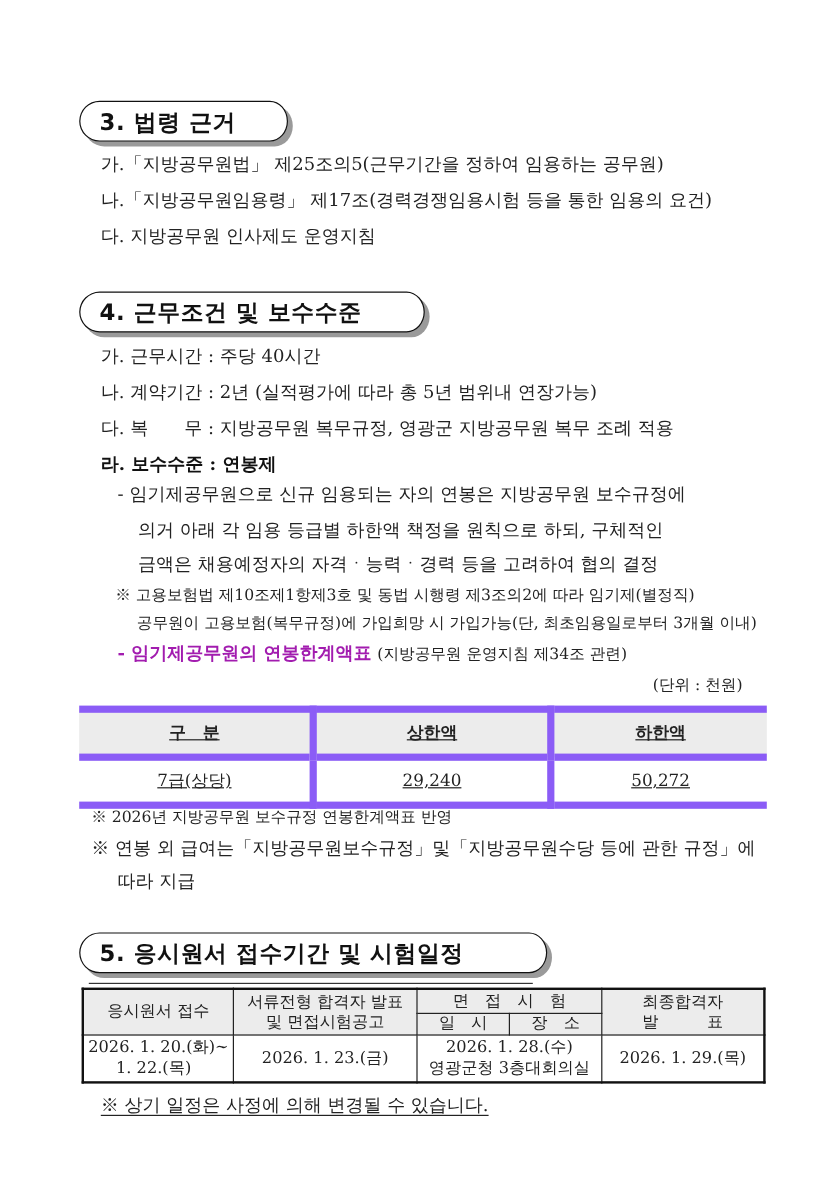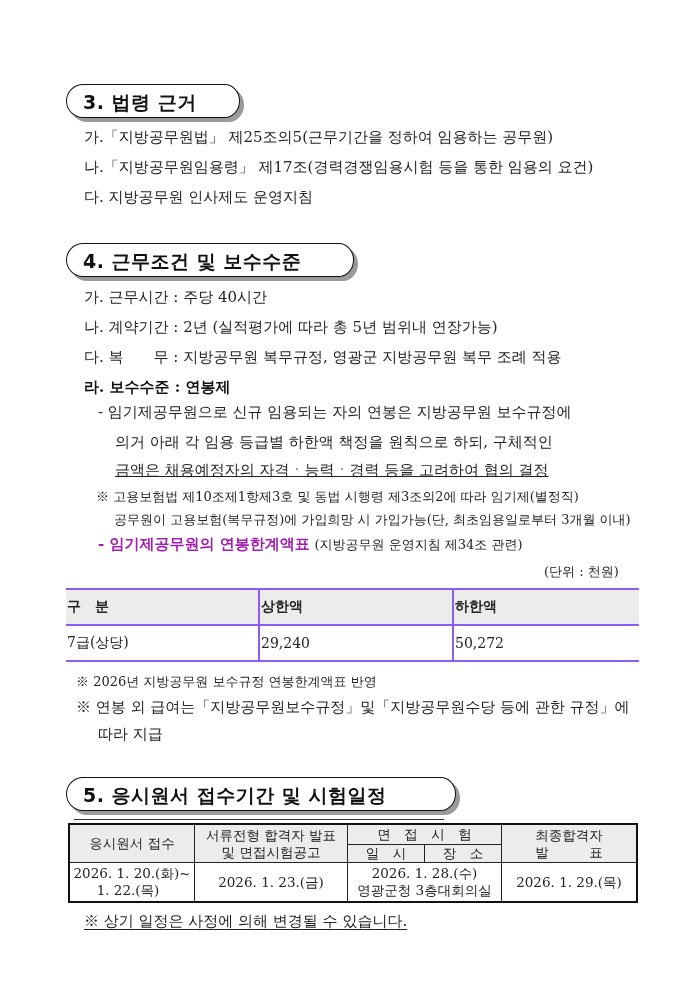--- a/index.html
+++ b/index.html
@@ -39,23 +39,24 @@
     .small { font-size: 13px; }
     .bold-inline { font-weight: bold; color: #a21caf; font-size: 15px; text-align: center; }
 
     
     table { border-collapse: collapse; position: absolute; }
     .salary {
       left: 66px; top: 588px; width: 573px;
       font-size: 14px;
     }
     .salary th, .salary td {
-      border: 2px solid #8b5cf6;
-      text-align: left;
+      border: 6px solid #8b5cf6;
+      text-align: center;
       height: 32px;
+      text-decoration: underline;
     }
     .salary th {
       background: #ececec;
       font-weight: bold;
       font-family: "DejaVu Serif", serif;
       border-bottom: 1.5px solid #111;
     }
     .salary { border-top: 2px solid #111; border-bottom: 2px solid #111; }
     .salary tr > *:first-child { border-left: none; }
     .salary tr > *:last-child { border-right: none; }
@@ -106,21 +107,21 @@
 
   <div class="sec-head" style="left:66px; top:243px; width:288px;">4. 근무조건 및 보수수준</div>
 
   <div class="line" style="left:84px; top:287px;">가. 근무시간 : 주당 40시간</div>
   <div class="line" style="left:84px; top:317px;">나. 계약기간 : 2년 (실적평가에 따라 총 5년 범위내 연장가능)</div>
   <div class="line" style="left:84px; top:347px;">다. 복　　무 : 지방공무원 복무규정, 영광군 지방공무원 복무 조례 적용</div>
   <div class="line" style="left:98px; top:402px;">- 임기제공무원으로 신규 임용되는 자의 연봉은 지방공무원 보수규정에</div>
 
   <div class="line bold" style="left:84px; top:377px;">라. 보수수준 : 연봉제</div>
   <div class="line" style="left:115px; top:432px;">의거 아래 각 임용 등급별 하한액 책정을 원칙으로 하되, 구체적인</div>
-  <div class="line" style="left:115px; top:460px;text-decoration:underline;">금액은 채용예정자의 자격ㆍ능력ㆍ경력 등을 고려하여 협의 결정</div>
+  <div class="line" style="left:115px; top:460px;">금액은 채용예정자의 자격ㆍ능력ㆍ경력 등을 고려하여 협의 결정</div>
 
   <div class="line small" style="left:96px; top:487px;">※ 고용보험법 제10조제1항제3호 및 동법 시행령 제3조의2에 따라 임기제(별정직)</div>
   <div class="line small" style="left:114px; top:510px;">공무원이 고용보험(복무규정)에 가입희망 시 가입가능(단, 최초임용일로부터 3개월 이내)</div>
 
   <div class="line" style="left:98px; top:534px;">
     <span class="bold-inline">- 임기제공무원의 연봉한계액표</span>
     <span class="small">(지방공무원 운영지침 제34조 관련)</span>
   </div>
   <div class="line small" style="left:544px; top:562px;">(단위 : 천원)</div>
 

